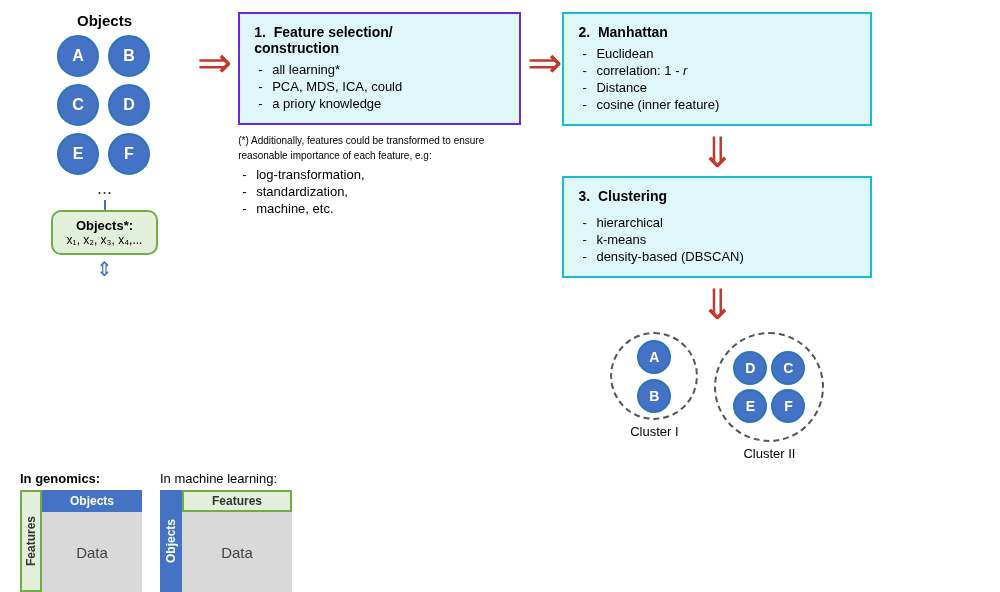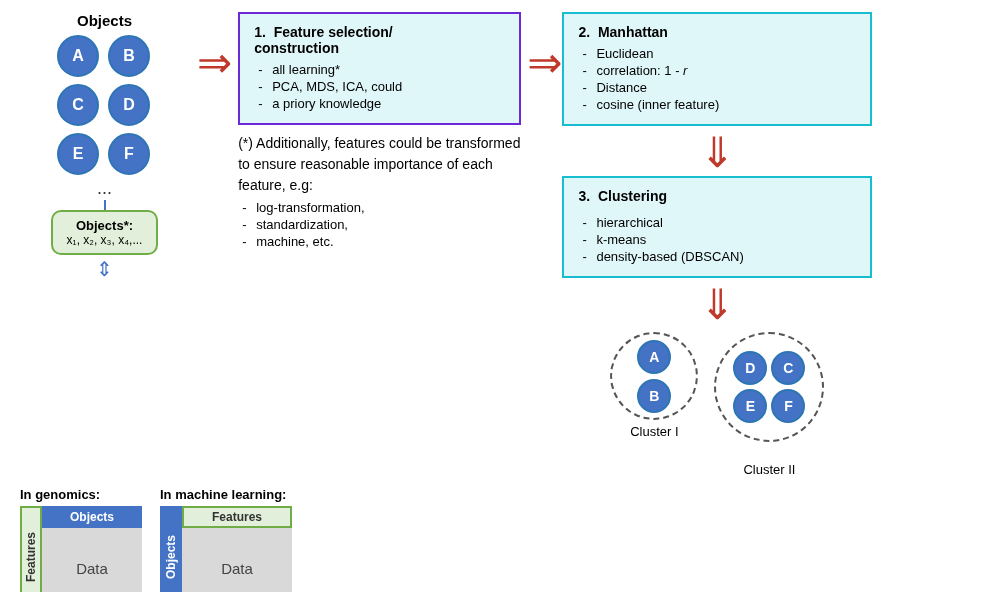--- a/index.html
+++ b/index.html
@@ -50,21 +50,21 @@
       <div style="border:2px solid #6d28d9;background:#E0F7FA;padding:10px 14px;margin-bottom:8px;">
         <div style="font-weight:bold;font-size:14px;margin-bottom:6px;">
           <span>1.</span>&nbsp;&nbsp;<span>Feature selection/<br>construction</span>
         </div>
         <ul style="list-style:none;padding-left:4px;">
           <li style="padding-left:14px;position:relative;margin-bottom:2px;"><span style="position:absolute;left:0;">-</span><span>all learning*</span></li>
           <li style="padding-left:14px;position:relative;margin-bottom:2px;"><span style="position:absolute;left:0;">-</span><span>PCA, MDS, ICA, could</span></li>
           <li style="padding-left:14px;position:relative;margin-bottom:2px;"><span style="position:absolute;left:0;">-</span><span>a priory knowledge</span></li>
         </ul>
       </div>
-      <div style="font-size:14px;line-height:1.5;margin-bottom:4px;">(*) Additionally, features could be transformed to ensure reasonable importance of each feature, e.g:</div>
+      <div style="font-size:10px;line-height:1.5;margin-bottom:4px;">(*) Additionally, features could be transformed to ensure reasonable importance of each feature, e.g:</div>
       <ul style="list-style:none;padding-left:4px;">
         <li style="padding-left:14px;position:relative;margin-bottom:2px;"><span style="position:absolute;left:0;">-</span><span>log-transformation,</span></li>
         <li style="padding-left:14px;position:relative;margin-bottom:2px;"><span style="position:absolute;left:0;">-</span><span>standardization,</span></li>
         <li style="padding-left:14px;position:relative;margin-bottom:2px;"><span style="position:absolute;left:0;">-</span><span>machine, etc.</span></li>
       </ul>
     </div>
 
     <div style="display:flex;align-items:flex-start;padding-top:30px;">
       <span style="color:#C0392B;font-size:42px;line-height:1;">⇒</span>
     </div>
@@ -110,21 +110,21 @@
 
         <div style="display:flex;flex-direction:column;align-items:center;">
           <div style="border:2px dashed #555;border-radius:50%;width:110px;height:110px;display:flex;align-items:center;justify-content:center;">
             <div style="display:grid;grid-template-columns:34px 34px;grid-template-rows:34px 34px;gap:4px;">
               <div style="width:34px;height:34px;border-radius:50%;background:#4472C4;color:white;display:flex;align-items:center;justify-content:center;font-size:14px;font-weight:bold;border:2px solid #2E75B6;">D</div>
               <div style="width:34px;height:34px;border-radius:50%;background:#4472C4;color:white;display:flex;align-items:center;justify-content:center;font-size:14px;font-weight:bold;border:2px solid #2E75B6;">C</div>
               <div style="width:34px;height:34px;border-radius:50%;background:#4472C4;color:white;display:flex;align-items:center;justify-content:center;font-size:14px;font-weight:bold;border:2px solid #2E75B6;">E</div>
               <div style="width:34px;height:34px;border-radius:50%;background:#4472C4;color:white;display:flex;align-items:center;justify-content:center;font-size:14px;font-weight:bold;border:2px solid #2E75B6;">F</div>
             </div>
           </div>
-          <div style="font-size:13px;margin-top:20px;">Cluster II</div>
+          <div style="font-size:13px;margin-top:4px;">Cluster II</div>
         </div>
 
       </div>
     </div>
 
   </div>
 
   <div style="display:flex;flex-direction:row;gap:18px;margin-top:10px;margin-left:8px;">
 
     <div style="display:flex;flex-direction:column;">
@@ -135,21 +135,21 @@
         <div style="display:flex;flex-direction:column;">
 
           <div style="background:#4472C4;color:white;font-weight:bold;font-size:12px;text-align:center;padding:2px 8px;height:22px;display:flex;align-items:center;justify-content:center;min-width:100px;">Objects</div>
 
           <div style="background:#D9D9D9;min-width:100px;height:80px;display:flex;align-items:center;justify-content:center;font-size:15px;color:#444;">Data</div>
         </div>
       </div>
     </div>
 
     <div style="display:flex;flex-direction:column;">
-      <div style="font-weight:bold;font-size:13px;margin-bottom:4px;">In machine learning:</div>
+      <div style="font-weight:normal;font-size:13px;margin-bottom:4px;">In machine learning:</div>
       <div style="display:flex;flex-direction:row;">
 
         <div style="writing-mode:vertical-rl;transform:rotate(180deg);background:#4472C4;color:white;font-weight:bold;font-size:12px;display:flex;align-items:center;justify-content:center;padding:2px 3px;width:22px;min-height:80px;">Objects</div>
         <div style="display:flex;flex-direction:column;">
 
           <div style="background:#E2EFDA;border:2px solid #70AD47;color:#333;font-weight:bold;font-size:12px;text-align:center;padding:2px 8px;height:22px;display:flex;align-items:center;justify-content:center;min-width:110px;">Features</div>
 
           <div style="background:#D9D9D9;min-width:110px;height:80px;display:flex;align-items:center;justify-content:center;font-size:15px;color:#444;">Data</div>
         </div>
       </div>

